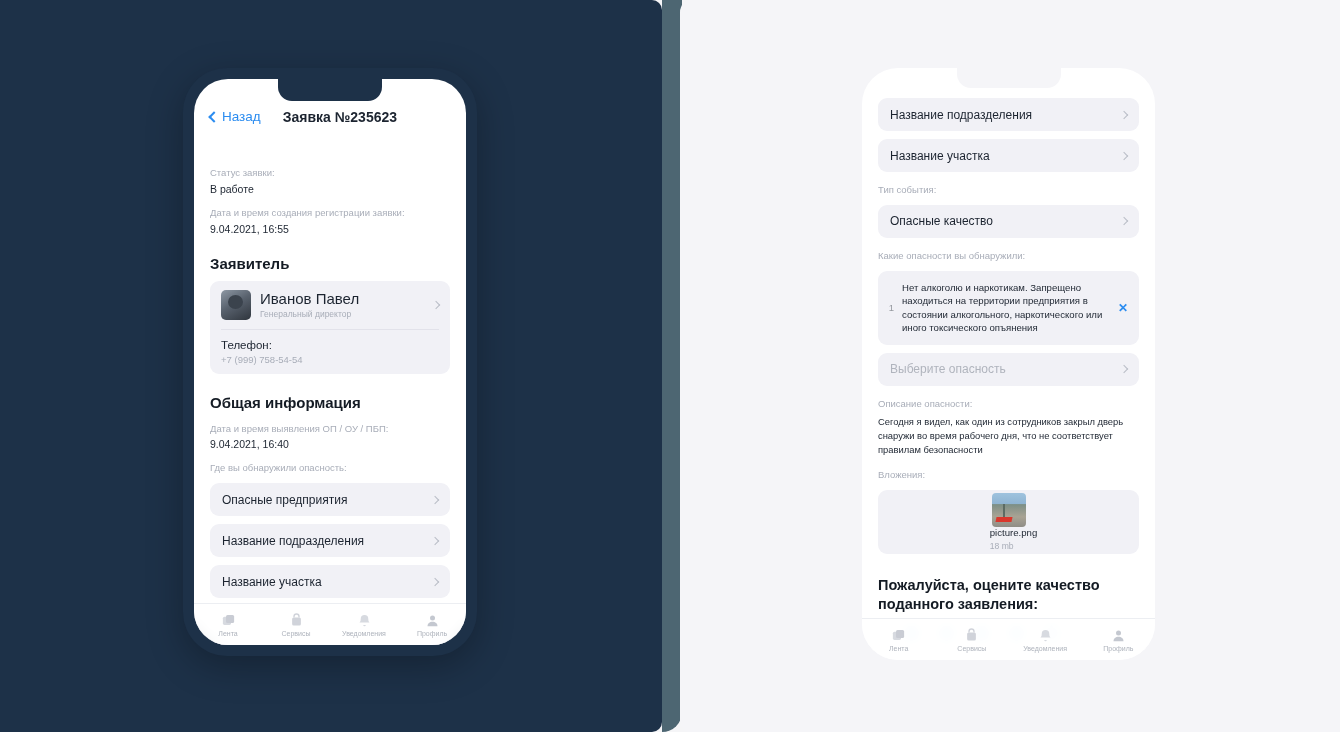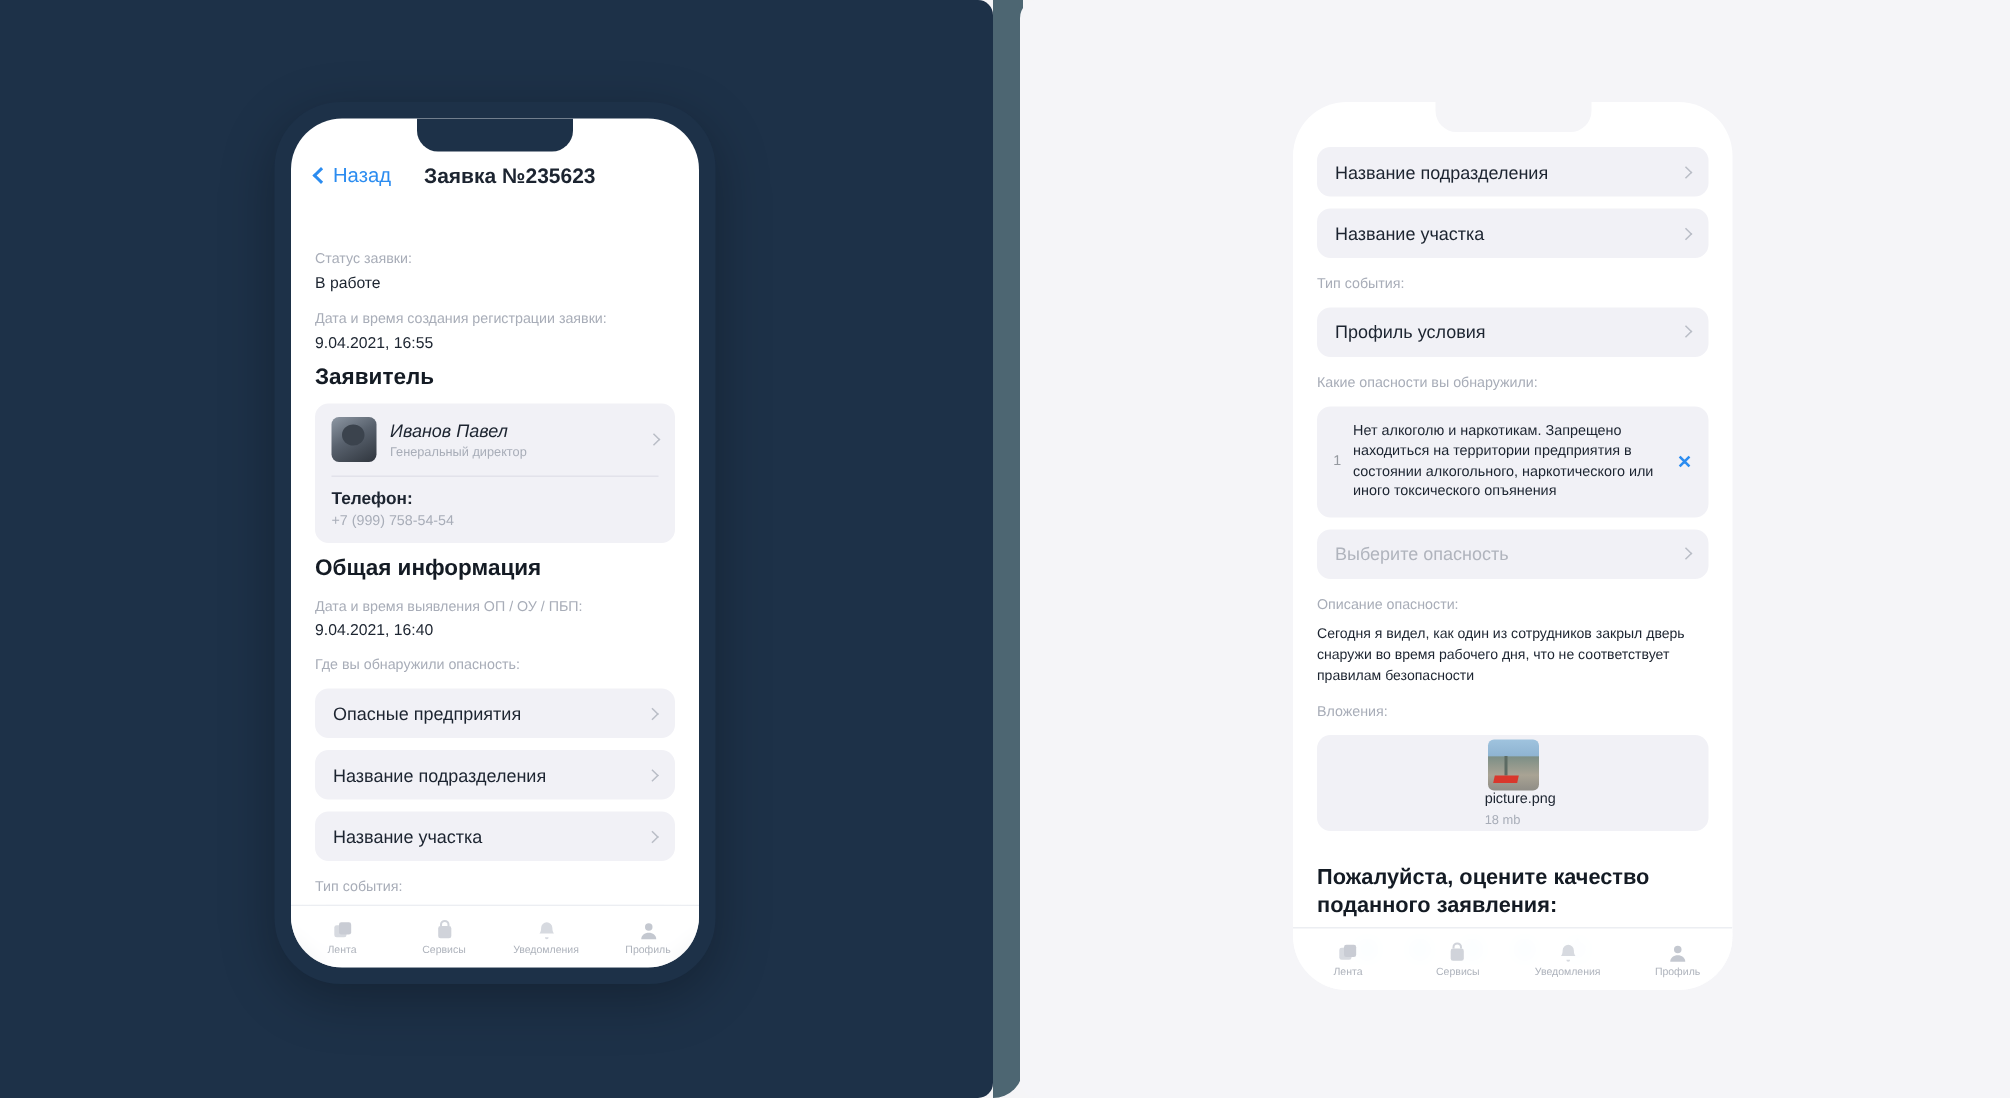--- a/index.html
+++ b/index.html
@@ -103,21 +103,21 @@
   }
 
   .label {
     font-size: 9.5px; color: #a8adb8; margin-top: 11px; line-height: 1.45;
   }
   .value {
     font-size: 10.5px; color: #1c2430; margin-top: 3px; font-weight: 400;
   }
   .section-title {
     font-size: 15px; font-weight: 700; color: #141b24;
-    margin-top: 8px;
+    margin-top: 20px;
   }
 
   .card {
     background: #f1f1f6;
     border-radius: 9px;
     margin-top: 9px;
     overflow: hidden;
   }
   .card-row {
     display: flex; align-items: center;
@@ -129,23 +129,23 @@
     width: 30px; height: 30px; border-radius: 5px;
     background: linear-gradient(150deg,#8e98a4 0%,#59626e 45%,#2f353d 100%);
     flex: 0 0 auto; position: relative; overflow: hidden;
   }
   .avatar::after {
     content: ""; position: absolute; left: 7px; top: 5px;
     width: 15px; height: 14px; border-radius: 50%;
     background: #3b434d;
   }
   .avatar-meta { margin-left: 9px; flex: 1 1 auto; min-width: 0; }
-  .avatar-name { font-size: 12px; color: #1c2430; font-weight: 500; font-style: italic; }
+  .avatar-name { font-size: 15px; color: #1c2430; font-weight: 500; }
   .avatar-role { font-size: 8.5px; color: #a8adb8; margin-top: 2px; }
-  .phone-label { font-size: 11.5px; color: #1c2430; font-weight: 700; }
+  .phone-label { font-size: 11.5px; color: #1c2430; font-weight: 400; }
   .phone-value { font-size: 9.5px; color: #a8adb8; margin-top: 3px; }
 
   .chev-right {
     width: 6px; height: 6px;
     border-top: 1.6px solid #b9bdc6;
     border-right: 1.6px solid #b9bdc6;
     transform: rotate(45deg);
     flex: 0 0 auto; margin-left: 8px;
   }
 
@@ -334,21 +334,21 @@
         <span class="txt">Название подразделения</span>
         <span class="chev-right"></span>
       </div>
       <div class="select-row">
         <span class="txt">Название участка</span>
         <span class="chev-right"></span>
       </div>
 
       <div class="label">Тип события:</div>
       <div class="select-row">
-        <span class="txt">Профиль условия</span>
+        <span class="txt">Опасные качество</span>
         <span class="chev-right"></span>
       </div>
 
       <div class="label">Какие опасности вы обнаружили:</div>
 
       <div class="hazard-card">
         <span class="hazard-num">1</span>
         <span class="hazard-text">Нет алкоголю и наркотикам. Запрещено находиться на территории предприятия в состоянии алкогольного, наркотического или иного токсического опъянения</span>
         <span class="hazard-x">✕</span>
       </div>

